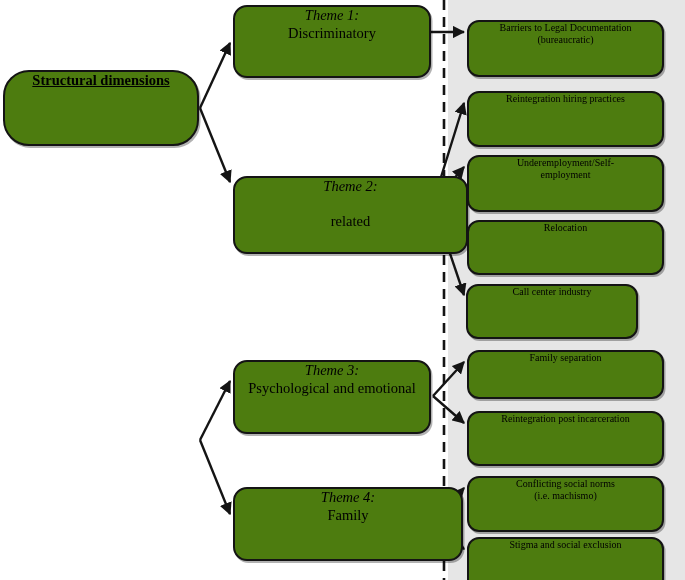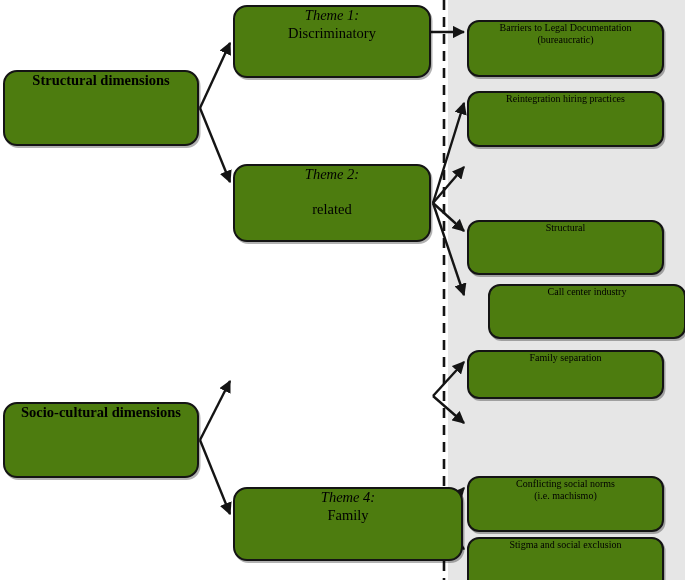--- a/index.html
+++ b/index.html
@@ -38,23 +38,24 @@
     align-items: flex-start;
     justify-content: center;
     text-align: center;
     background: #4d7c0f;
     color: #000000;
     line-height: 1.22;
   }
   .node .inner { padding: 0 8px; width: 100%; }
   .lvl1 {
     border: 2.5px solid #141414;
-    border-radius: 14px;
+    border-radius: 26px;
     font-weight: bold;
     font-size: 14.5px;
+    text-decoration: underline;
   }
   .lvl2 {
     border: 2.5px solid #141414;
     border-radius: 14px;
     font-size: 14.5px;
   }
   .lvl2 .thm {
     font-style: italic;
     display: block;
   }
@@ -101,71 +102,83 @@
     <line x1="433" y1="396" x2="464" y2="423" stroke="#141414" stroke-width="2.4" marker-end="url(#ah)"></line>
 
     <line x1="433" y1="523" x2="464" y2="488" stroke="#141414" stroke-width="2.4" marker-end="url(#ah)"></line>
     <line x1="433" y1="523" x2="464" y2="549" stroke="#141414" stroke-width="2.4" marker-end="url(#ah)"></line>
   </svg>
 
   <div class="node lvl1 shadow-soft" style="left:3px; top:70px; width:196px; height:76px;">
     <div class="inner">Structural dimensions</div>
   </div>
 
-  <div class="node lvl1 shadow-soft" style="left:3px; top:402px; width:196px; height:76px;">
-    <div class="inner">Socio-cultural dimensions</div>
-  </div>
 
   <div class="node lvl2 shadow-soft" style="left:233px; top:5px; width:198px; height:73px;">
     <div class="inner">
       <span class="thm">Theme 1:</span>
       <span>Discriminatory</span>
     </div>
   </div>
 
-  <div class="node lvl2 shadow-soft" style="left:233px; top:164px; width:198px; height:78px;">
+  <div class="node lvl2 shadow-soft" style="left:233px; top:176px; width:235px; height:78px;">
     <div class="inner">
       <span class="thm">Theme 2:</span>
       <br>
       <span>related</span>
     </div>
   </div>
 
+  <div class="node lvl2 shadow-soft" style="left:233px; top:360px; width:198px; height:74px;">
+    <div class="inner">
+      <span class="thm">Theme 3:</span>
+      <span>Psychological and emotional</span>
+    </div>
+  </div>
 
   <div class="node lvl2 shadow-soft" style="left:233px; top:487px; width:230px; height:74px;">
     <div class="inner">
       <span class="thm">Theme 4:</span>
       <span>Family</span>
     </div>
   </div>
 
   <div class="node lvl3 shadow-soft" style="left:467px; top:4px; width:197px; height:57px;">
     <div class="inner">
       <span>Barriers to Legal Documentation</span><br>
       <span>(bureaucratic)</span>
     </div>
   </div>
 
   <div class="node lvl3 shadow-soft" style="left:467px; top:75px; width:197px; height:56px;">
     <div class="inner">Reintegration hiring practices</div>
   </div>
 
+  <div class="node lvl3 shadow-soft" style="left:467px; top:139px; width:197px; height:57px;">
+    <div class="inner">
+      <span>Underemployment/Self-</span><br>
+      <span>employment</span>
+    </div>
+  </div>
 
   <div class="node lvl3 shadow-soft" style="left:467px; top:204px; width:197px; height:55px;">
-    <div class="inner">Structural</div>
+    <div class="inner">Relocation</div>
   </div>
 
-  <div class="node lvl3 shadow-soft" style="left:488px; top:268px; width:198px; height:55px;">
+  <div class="node lvl3 shadow-soft" style="left:466px; top:268px; width:172px; height:55px;">
     <div class="inner">Call center industry</div>
   </div>
 
   <div class="node lvl3 shadow-soft" style="left:467px; top:334px; width:197px; height:49px;">
     <div class="inner">Family separation</div>
   </div>
 
+  <div class="node lvl3 shadow-soft" style="left:467px; top:395px; width:197px; height:55px;">
+    <div class="inner">Reintegration post incarceration</div>
+  </div>
 
   <div class="node lvl3 shadow-soft" style="left:467px; top:521px; width:197px; height:55px;">
     <div class="inner">Stigma and social exclusion</div>
   </div>
 
   <div class="node lvl3 shadow-soft" style="left:467px; top:460px; width:197px; height:56px;">
     <div class="inner">
       <span>Conflicting social norms</span><br>
       <span>(i.e. machismo)</span>
     </div>

